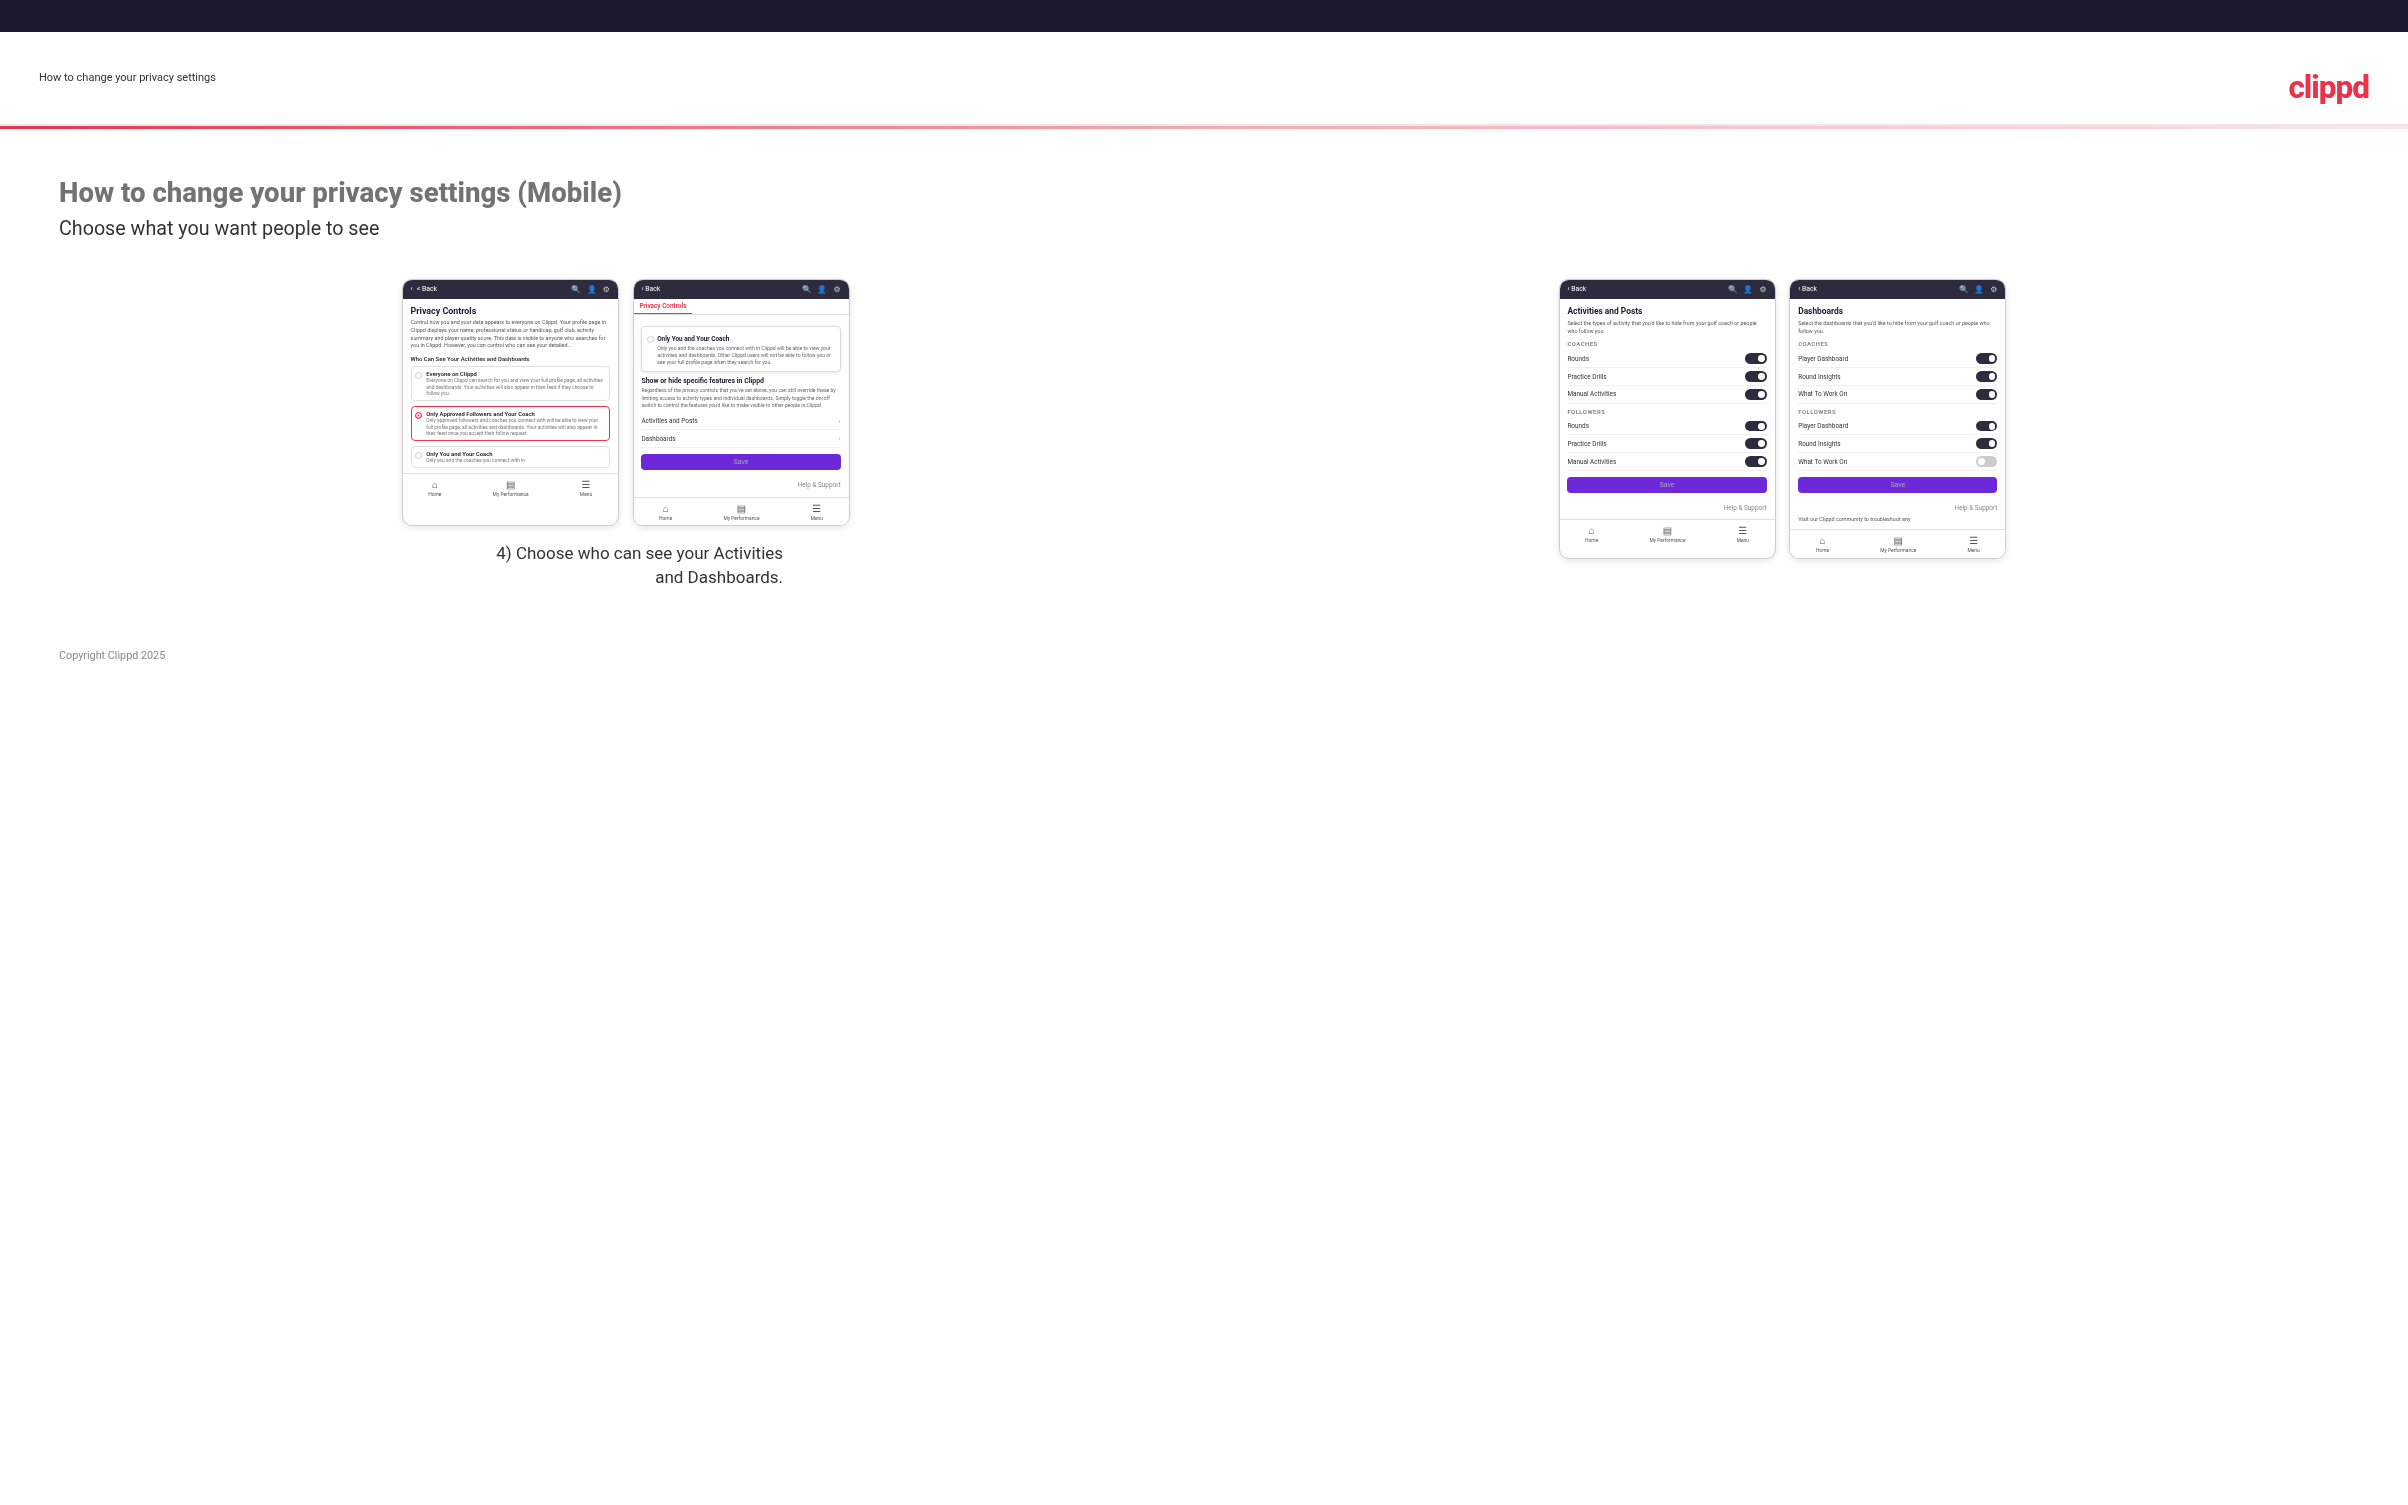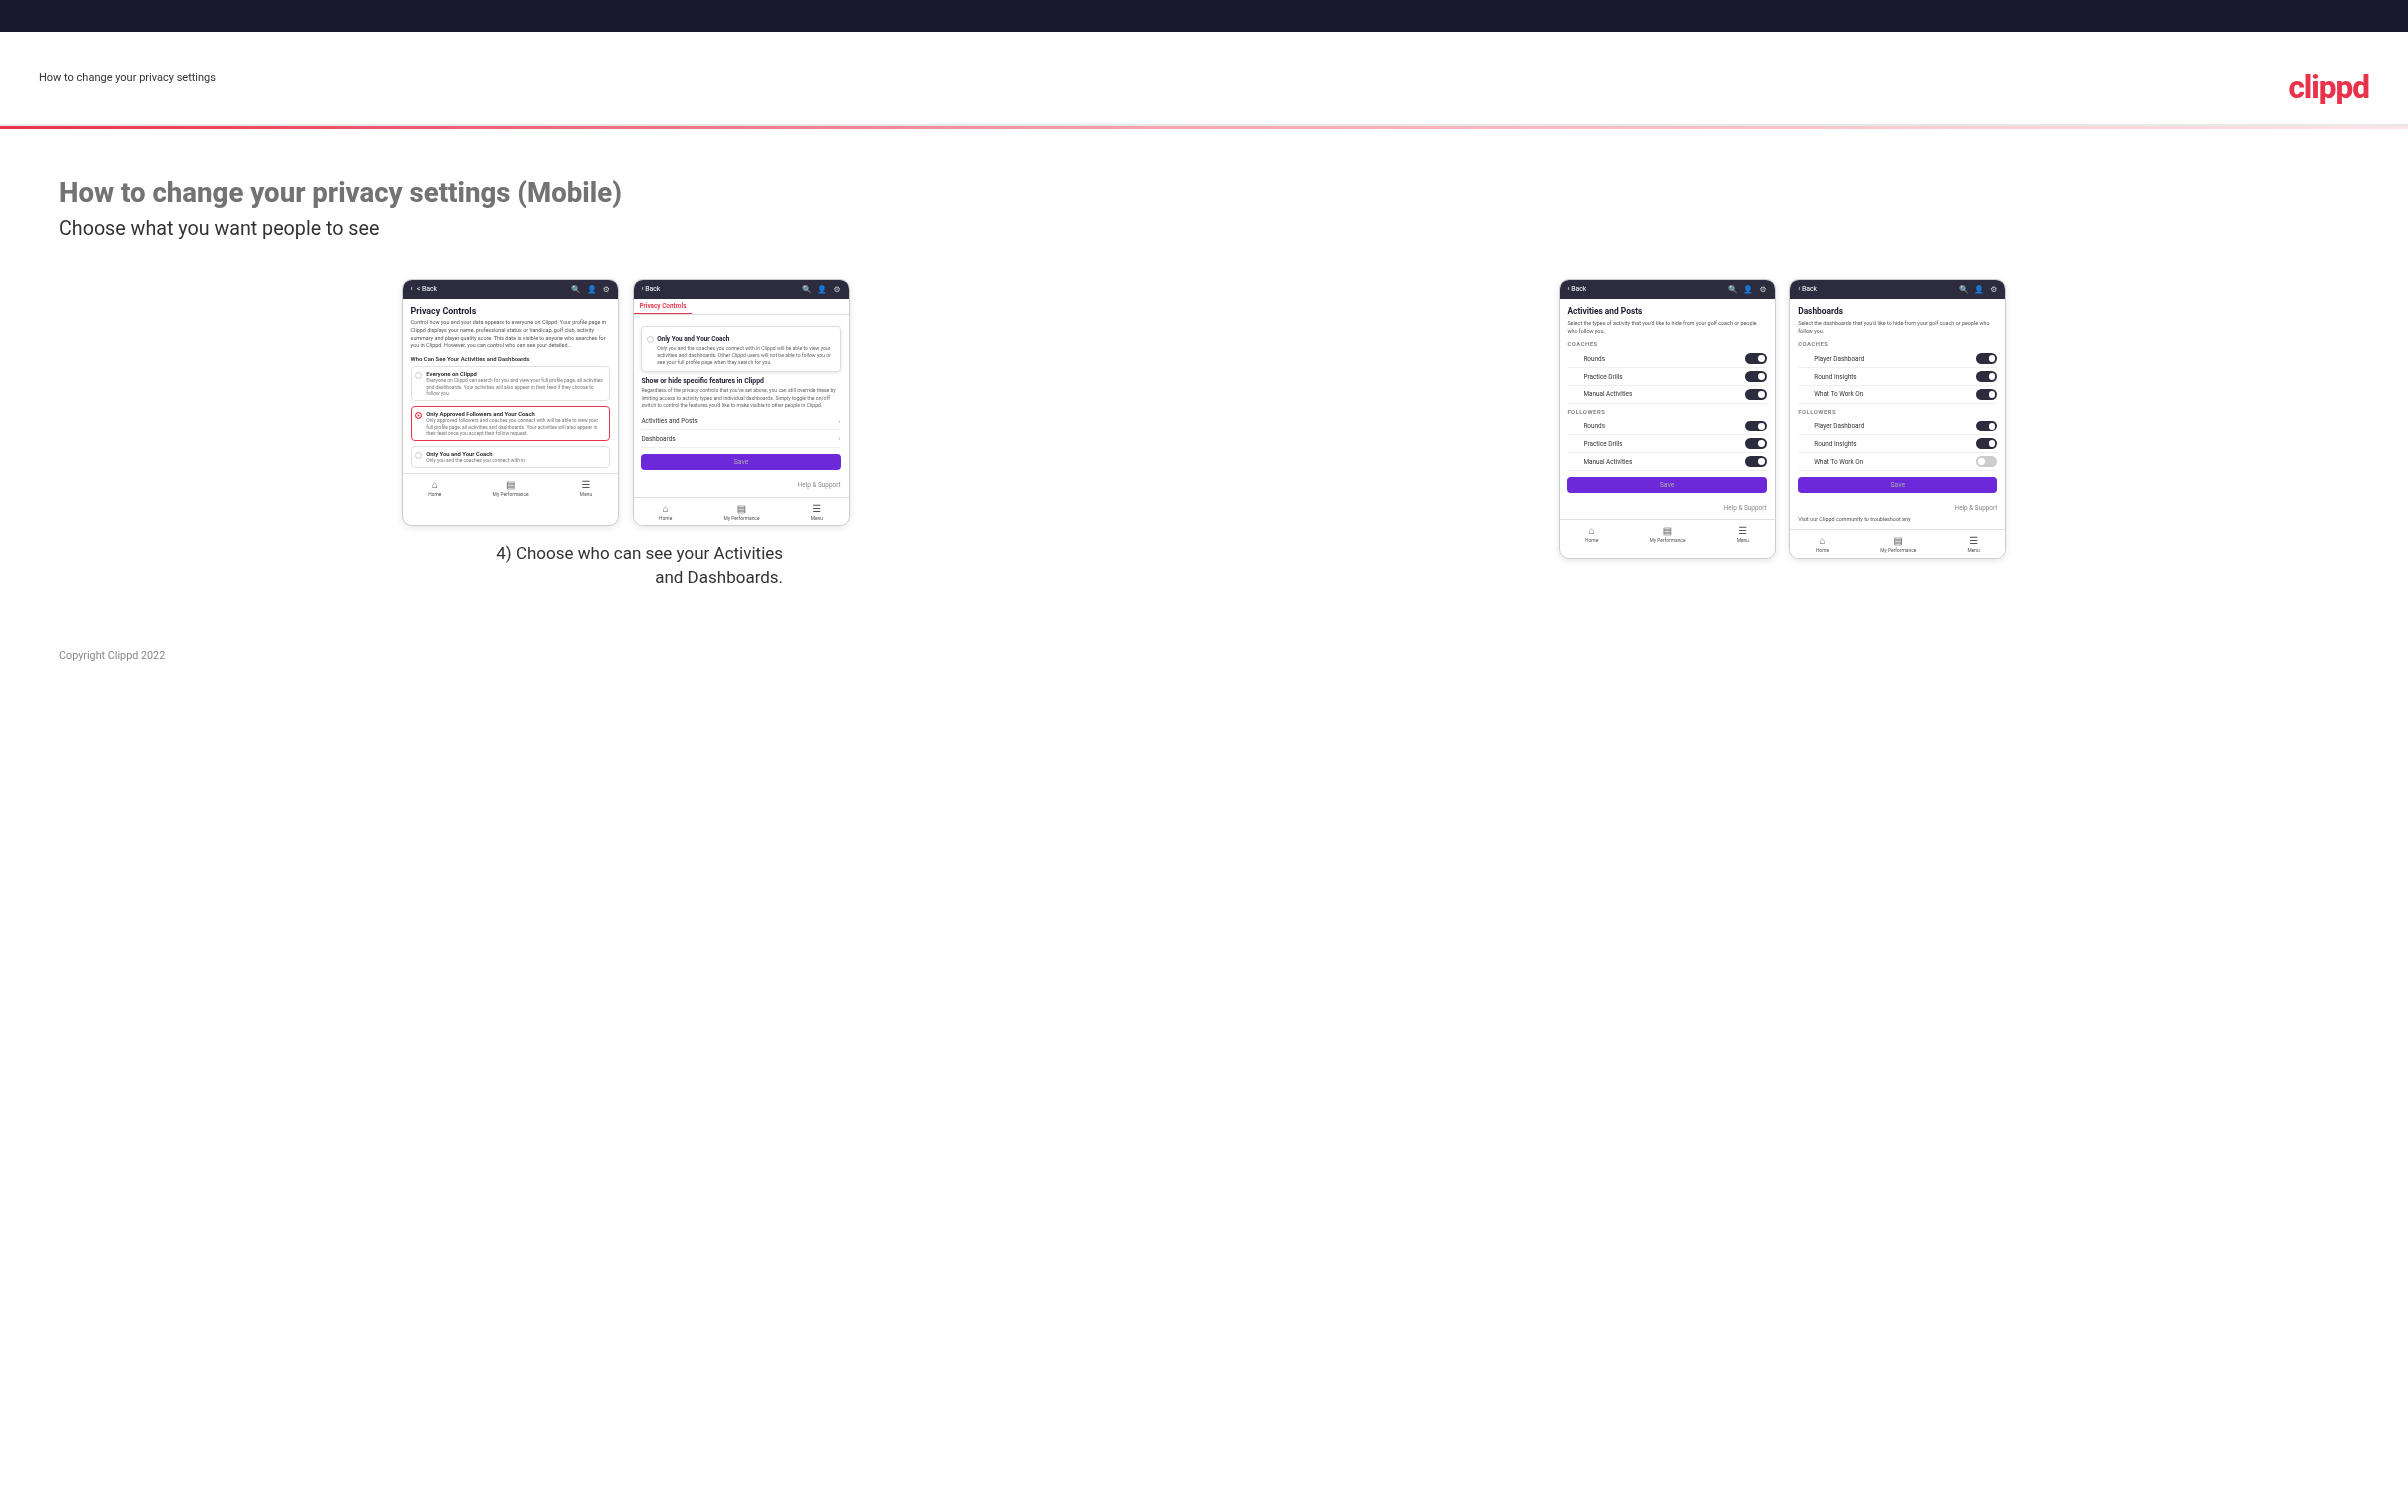--- a/index.html
+++ b/index.html
@@ -183,21 +183,20 @@
       display: flex;
       align-items: center;
       justify-content: space-between;
       padding: 3px 0;
       border-bottom: 0.5px solid #f0f0f0;
     }
 
     .toggle-label {
       font-size: 6.4px;
       color: #333;
-      margin-left: 16px;
     }
 
     .toggle {
       width: 21.7px;
       height: 10.8px;
       border-radius: 5.9px;
       background: #2c2c3e;
       position: relative;
       flex-shrink: 0;
     }
@@ -661,15 +660,15 @@
         </div>
 
       </div>
 
     </div>
 
   </div>
 </div>
 
 <div class="footer">
-  <span>Copyright Clippd 2022</span>
+  <span>Copyright Clippd 2025</span>
 </div>
 
 
 </body></html>

